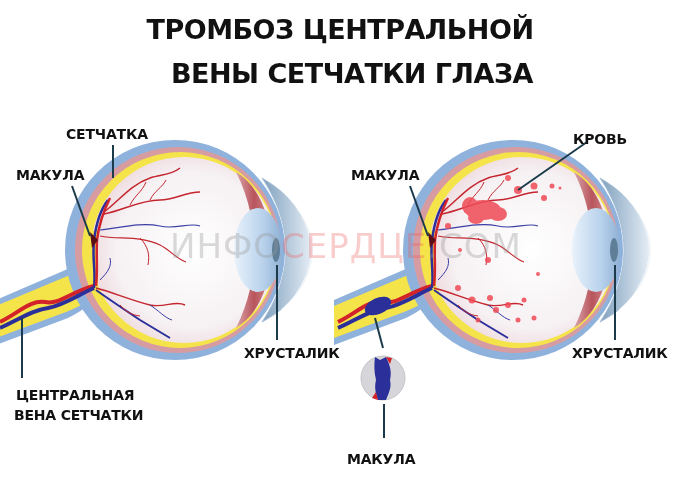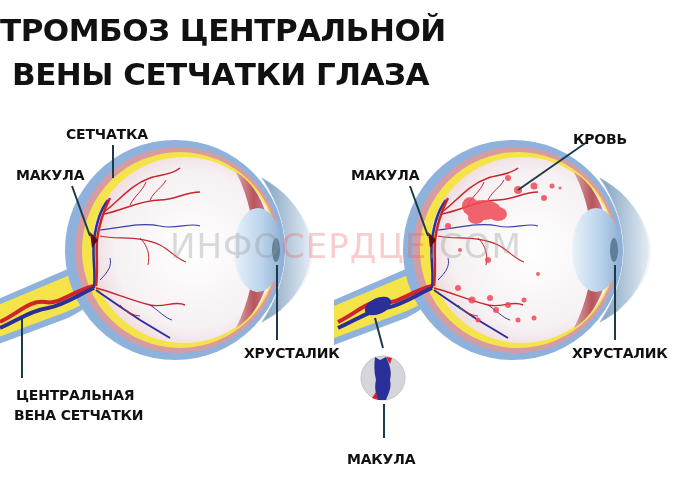--- a/index.html
+++ b/index.html
@@ -1,17 +1,17 @@
 <!DOCTYPE html>
 <html><head>
   <meta charset="utf-8">
   <style>
     html, body { margin: 0; padding: 0; background: #ffffff; }
     body { width: 680px; height: 500px; position: relative; overflow: hidden; font-family: "DejaVu Sans", "Liberation Sans", sans-serif; }
-    .title { position: absolute; left: 0; width: 680px; font-weight: bold; color: #111; font-size: 31px; letter-spacing: -0.5px; line-height: 44px; }
+    .title { position: absolute; left: 0; width: 680px; text-align: center; font-weight: bold; color: #111; font-size: 27px; letter-spacing: -0.5px; line-height: 44px; }
     .title.l1 { top: 8px; }
     .title.l2 { top: 52px; margin-left: 12px; }
     svg.scene { position: absolute; left: 0; top: 0; }
     .label { position: absolute; font-weight: bold; color: #111; font-size: 14px; line-height: 18px; white-space: nowrap; letter-spacing: -0.2px; }
     .watermark { position: absolute; left: 170px; top: 226px; font-weight: normal; font-size: 34px; letter-spacing: 1px; color: rgba(150,150,150,0.35); white-space: nowrap; }
     .watermark .mid { color: rgba(240,90,90,0.3); }
   </style>
 </head>
 <body>
 

